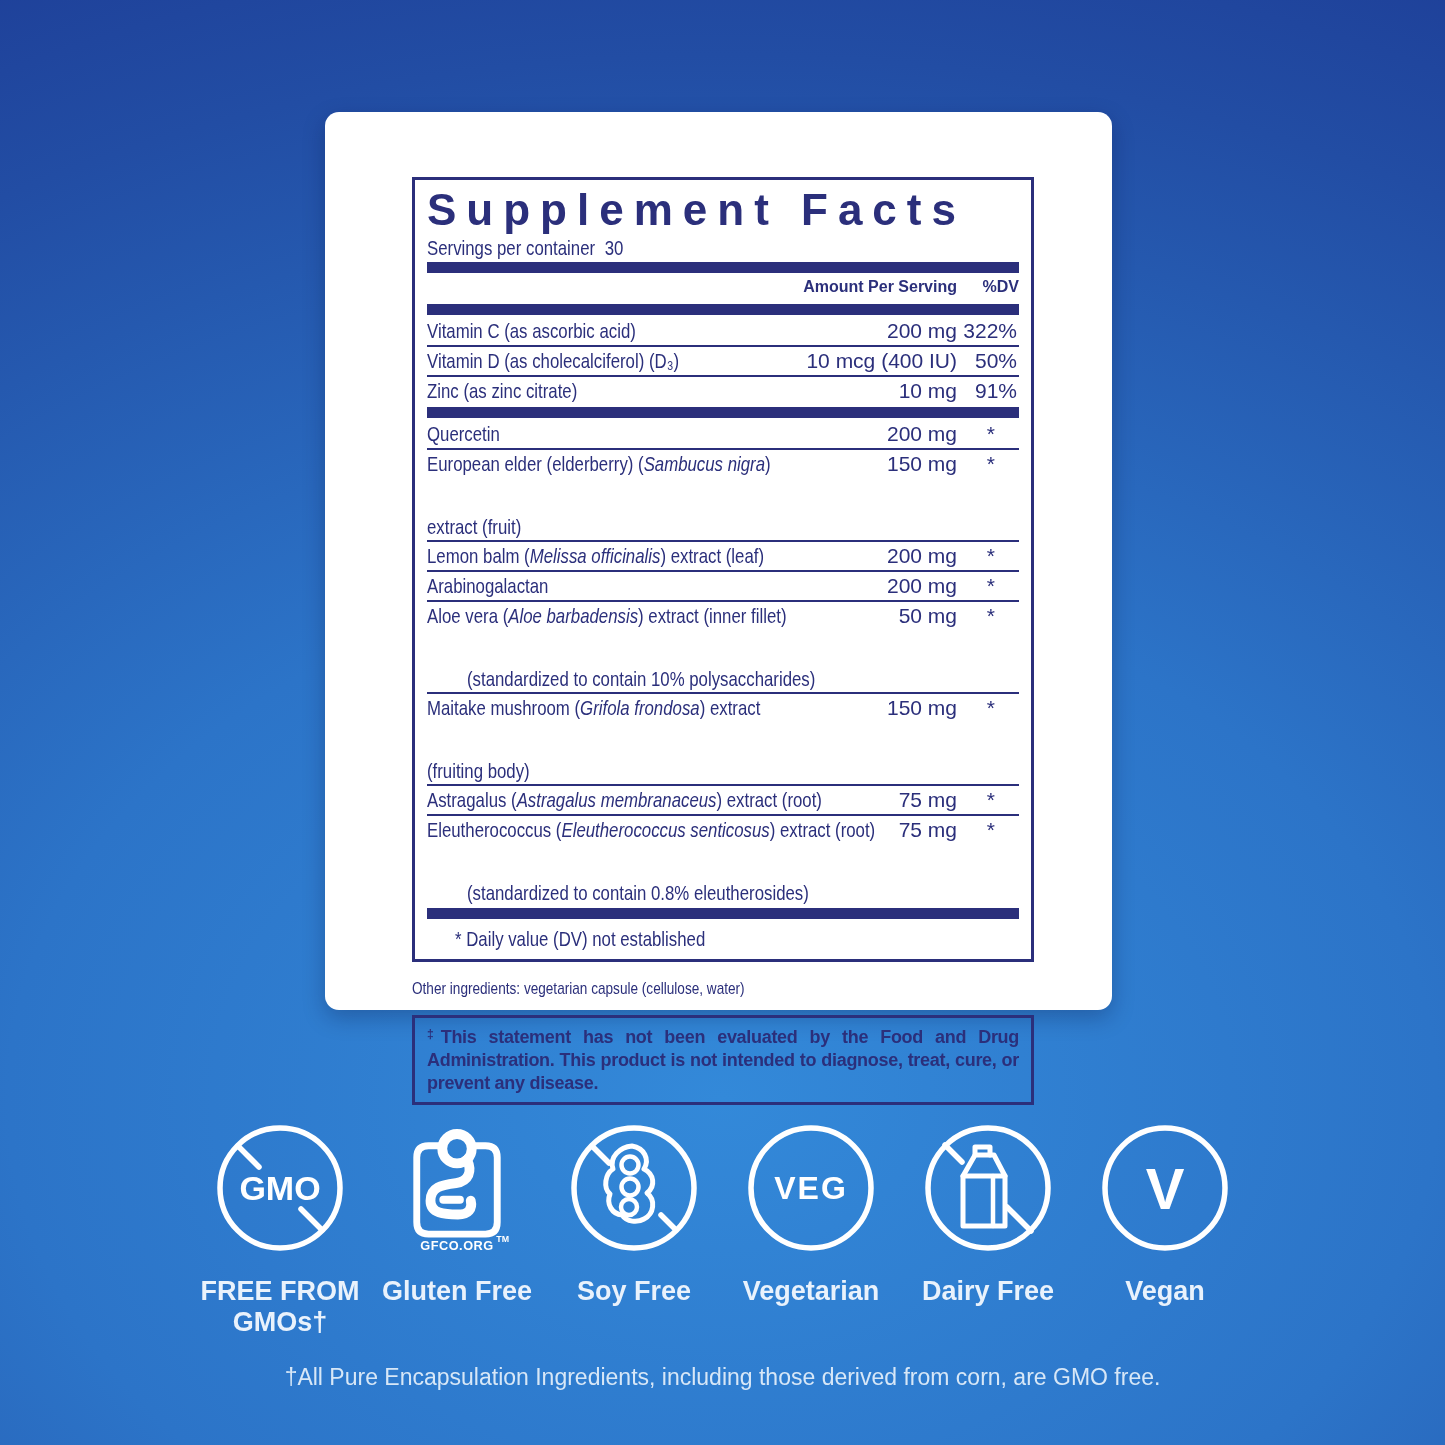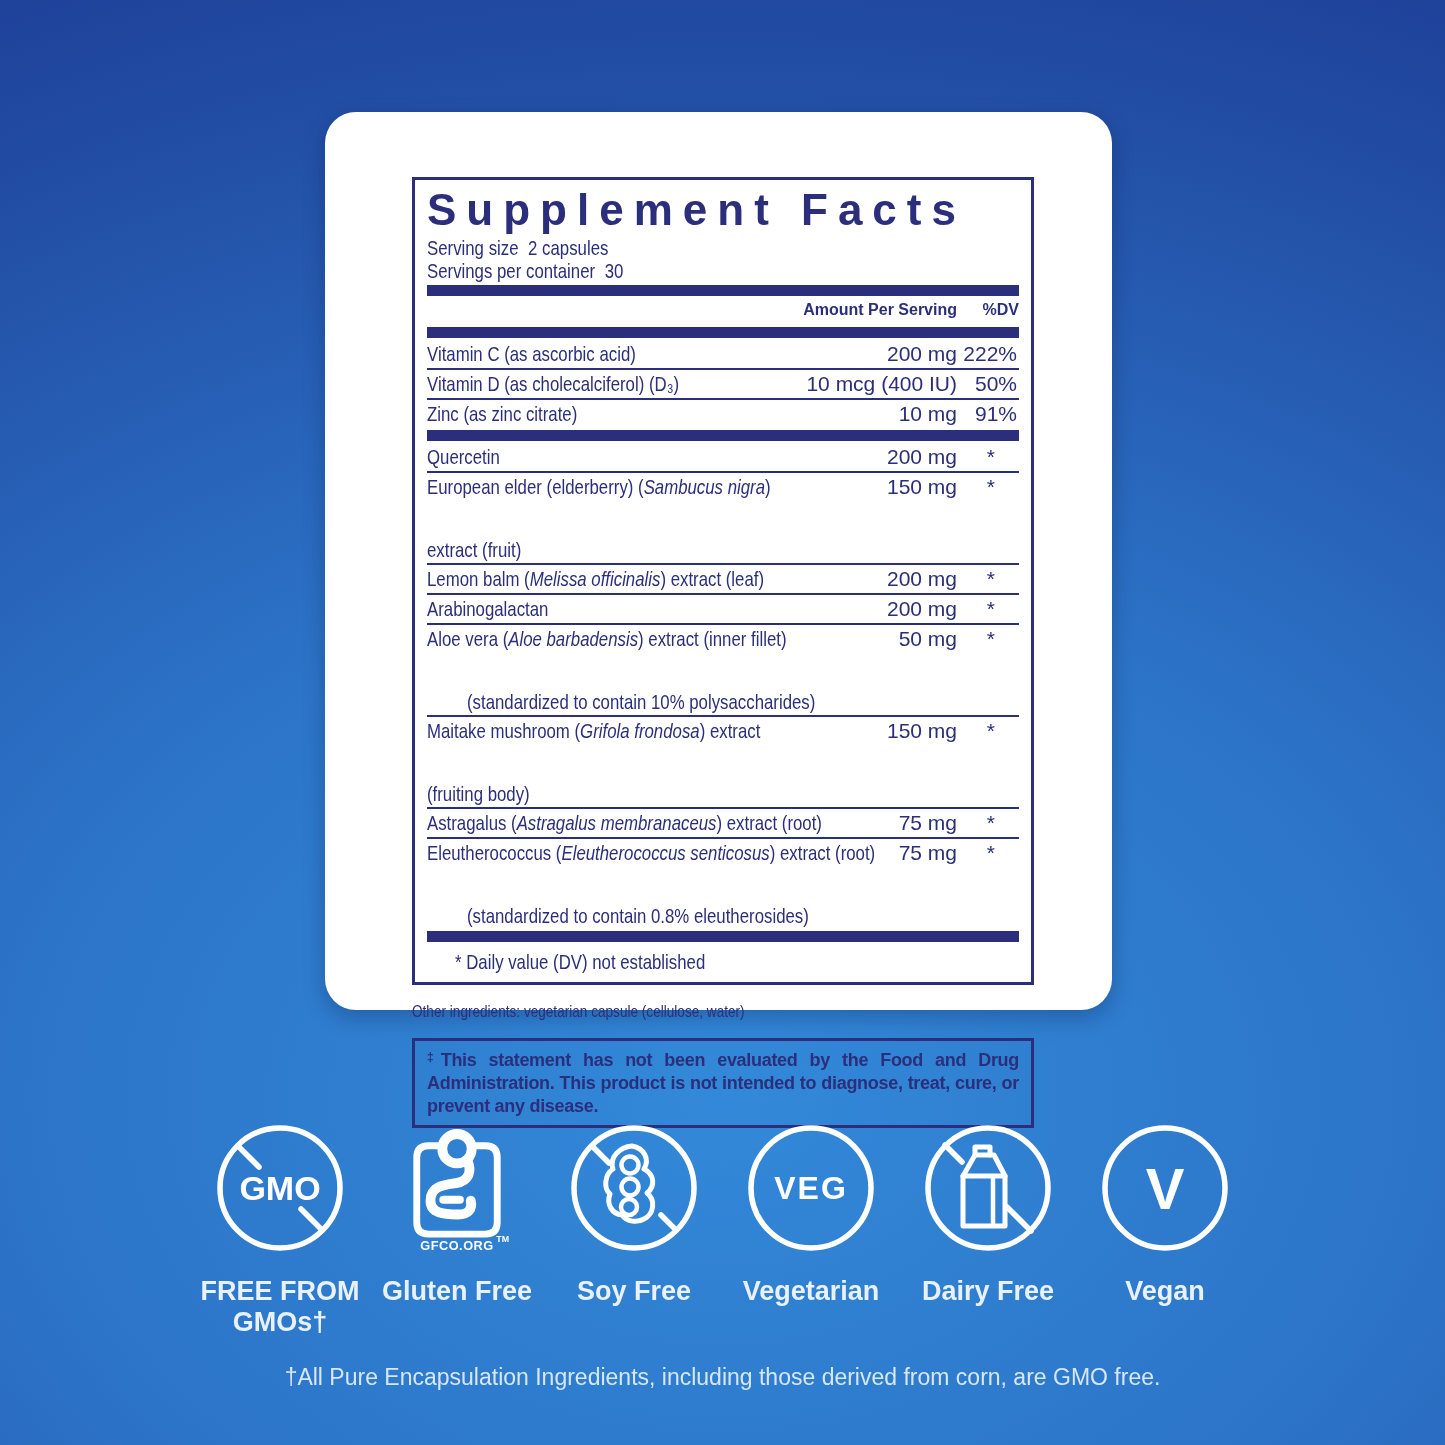--- a/index.html
+++ b/index.html
@@ -7,21 +7,21 @@
   html,body { margin:0; padding:0; }
   body {
     width:1445px; height:1445px; position:relative; overflow:hidden;
     font-family:"Liberation Sans","DejaVu Sans",sans-serif;
     background: radial-gradient(ellipse 130% 95% at 50% 76%,
       #3389d9 0%, #2c74c8 38%, #224da4 76%, #1c3892 100%);
   }
   
   .card {
     position:absolute; left:325px; top:112px; width:787px; height:898px;
-    background:#ffffff; border-radius:31px;
+    background:#ffffff; border-radius:14px;
     box-shadow:0 8px 22px rgba(8,18,60,.28);
   }
   .card-inner { padding:65px 78px 0 87px; }
 
   .facts-box { width:622px; border:3px solid var(--navy); padding:6px 12px 8px; }
   .facts-title {
     font-size:44px; font-weight:bold; letter-spacing:10px; line-height:48px;
     color:var(--navy); white-space:nowrap; margin:0 0 2px 0;
   }
   .serving-line { font-size:21px; line-height:23px; color:var(--navy); }
@@ -72,38 +72,35 @@
 </head>
 <body>
 
 <div class="card">
   <div class="card-inner">
 
     <div class="facts-box">
       <div class="facts-title">Supplement Facts</div>
 
       <div class="serving-line">
-        <span class="sx"><span>Serving size</span><span class="val">2 capsules</span></span>
-      </div>
-      <div class="serving-line">
         <span class="sx"><span>Servings per container</span><span class="val">30</span></span>
       </div>
 
       <div class="bar"></div>
       <div class="hdr">
         <span class="hdr-amt">Amount Per Serving</span>
         <span class="hdr-dv">%DV</span>
       </div>
       <div class="bar"></div>
 
       <div>
           <div class="row">
             <div class="rname"><span class="sx"><span>Vitamin C (as ascorbic acid)</span></span></div>
             <div class="ramt">200 mg</div>
-            <div class="rdv">222%</div>
+            <div class="rdv">322%</div>
           </div>
           <div class="sep-thin"></div>
           <div class="row">
             <div class="rname"><span class="sx"><span>Vitamin D (as cholecalciferol) (D₃)</span></span></div>
             <div class="ramt">10 mcg (400 IU)</div>
             <div class="rdv">50%</div>
           </div>
           <div class="sep-thin"></div>
           <div class="row">
             <div class="rname"><span class="sx"><span>Zinc (as zinc citrate)</span></span></div>

